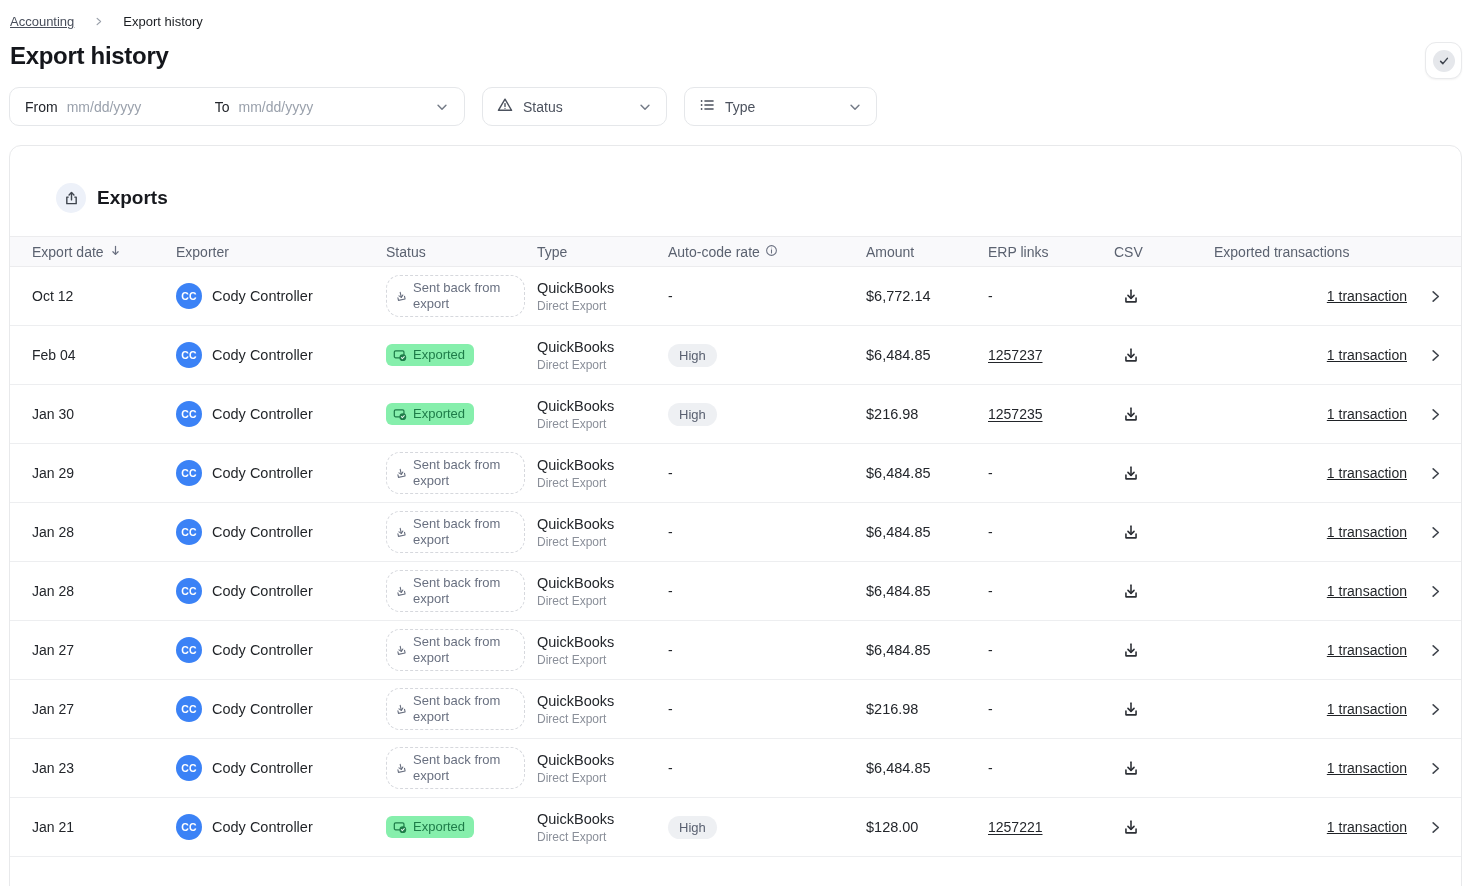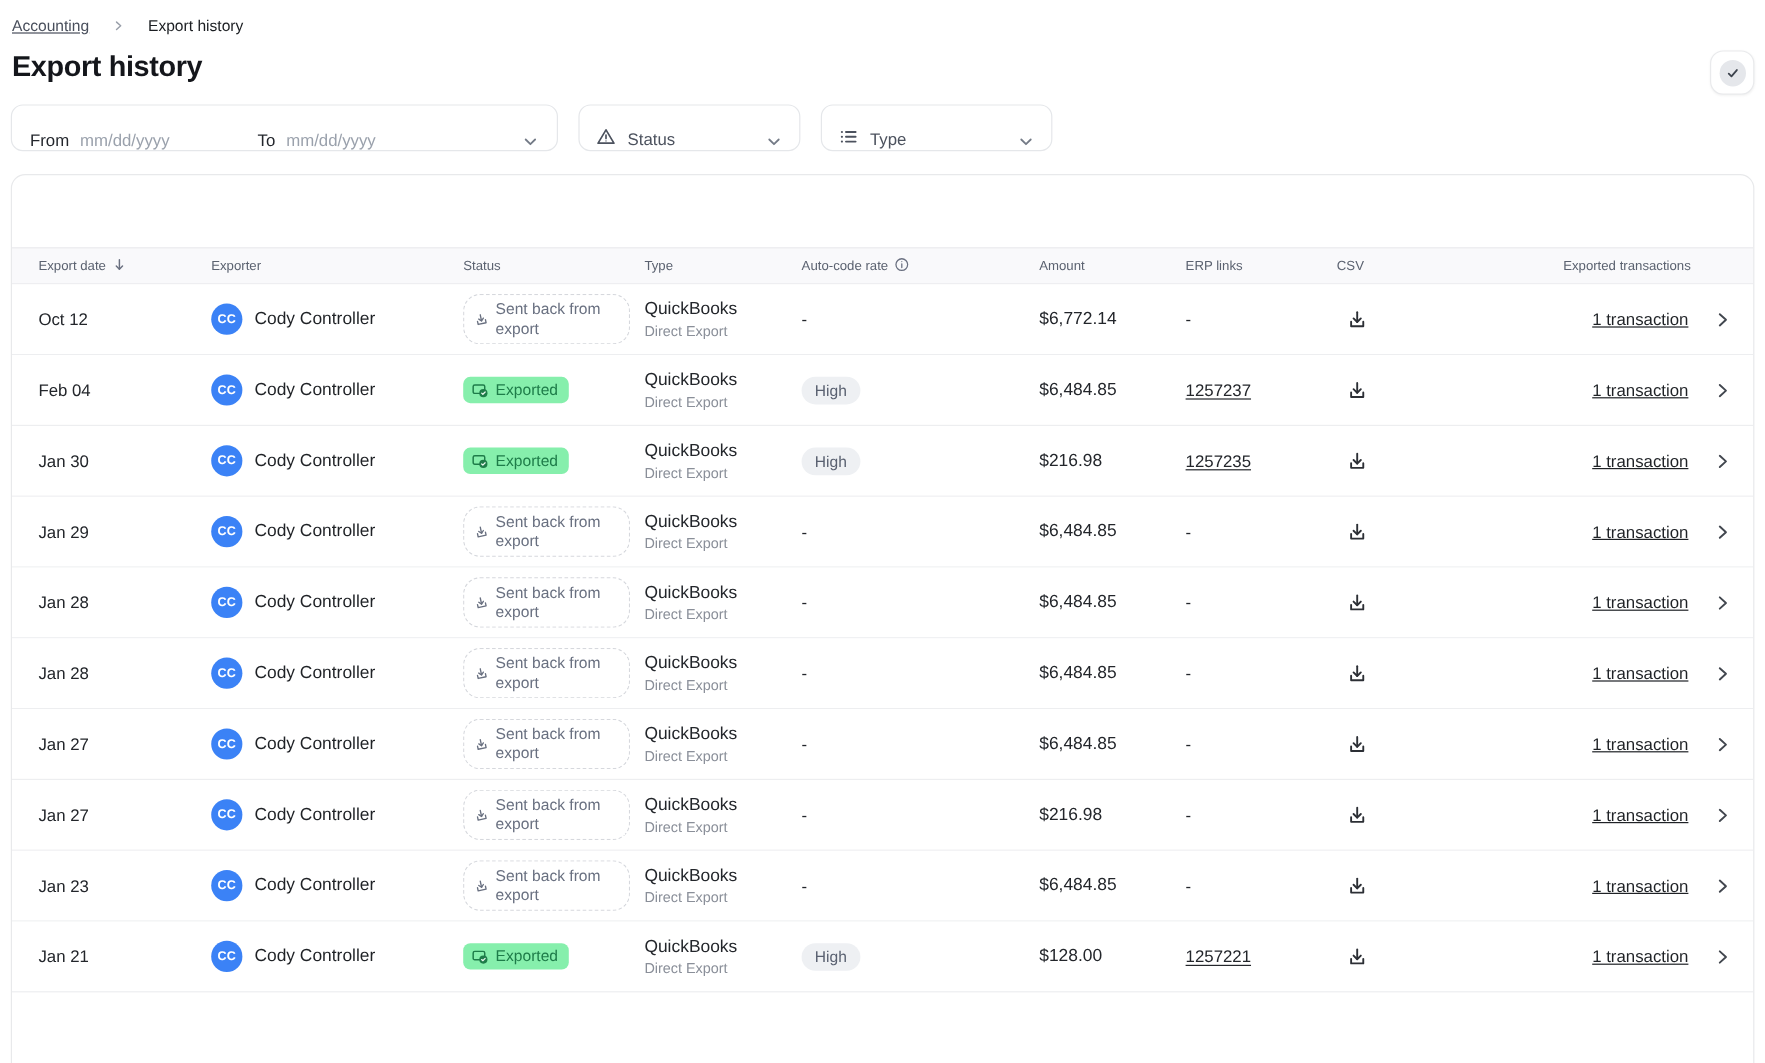--- a/index.html
+++ b/index.html
@@ -17,21 +17,21 @@
 
   .check-btn { position:absolute; top:42px; right:9px; width:37px; height:37px; background:#fff;
     border:1px solid #e9eaec; border-radius:11px; display:flex; align-items:center; justify-content:center;
     box-shadow:0 1px 2px rgba(20,22,26,.05); cursor:pointer; }
   .check-circle { width:22px; height:22px; border-radius:50%; background:#e5e7eb;
     display:flex; align-items:center; justify-content:center; }
 
   
   .filters { display:flex; gap:17px; margin:17px 0 0 9px; }
   .control { height:39px; border:1px solid #e5e7ea; border-radius:10px; background:#fff;
-    display:flex; align-items:flex-end; font-size:14px; cursor:pointer; }
+    display:flex; align-items:center; font-size:14px; cursor:pointer; }
   .date-control { width:456px; padding:0 15px; cursor:default; }
   .f-label { color:#23262c; margin-right:9px; }
   .f-input { border:none; outline:none; font:inherit; color:#23262c; width:148px; background:transparent; }
   .f-input::placeholder { color:#9aa1ac; }
   .f-input.second { flex:1; width:auto; }
   .chev { color:#747b87; display:flex; }
   .select-control { padding:0 14px; justify-content:space-between; color:#4c525e; }
   .status-control { width:185px; }
   .type-control { width:193px; }
   .ctrl-left { display:flex; align-items:center; gap:10px; }
@@ -44,23 +44,23 @@
   .head-line { display:flex; align-items:center; gap:11px; height:30px; }
   .icon-circle { width:30px; height:30px; border-radius:50%; background:#edf1f9;
     display:flex; align-items:center; justify-content:center; }
   .panel-title { font-size:19px; font-weight:700; color:#17191e; }
   .panel-sub { margin:5px 0 0 9px; font-size:13.5px; color:#5d646f; }
 
   .grid { display:grid; grid-template-columns:144px 210px 151px 131px 198px 122px 126px 100px 1fr;
     align-items:center; padding:0 16px 0 22px; }
   .thead { margin-top:23px; height:31px; background:#f9f9fb;
     border-top:1px solid #ececee; border-bottom:1px solid #ececee;
-    color:#5b6270; font-size:11px; }
+    color:#5b6270; font-size:14px; }
   .th { display:flex; align-items:center; gap:5px; }
-  .th.right { justify-content:flex-end; padding-right:36px; }
+  .th.right { padding-right:36px; }
 
   .trow { height:59px; border-bottom:1px solid #edeef0; background:#fff; cursor:pointer; }
   .cell { font-size:14px; color:#23262b; }
 
   .c-exporter { display:flex; align-items:center; gap:10px; }
   .avatar { width:26px; height:26px; border-radius:50%; background:#3b82f6; color:#fff;
     font-size:10.5px; font-weight:700; display:flex; align-items:center; justify-content:center;
     letter-spacing:.2px; flex:0 0 auto; }
   .exporter-name { font-size:14.5px; color:#1f2226; }
 
@@ -160,20 +160,30 @@
     <span class="chev">
       <svg width="14" height="14" viewBox="0 0 16 16" fill="none" stroke="#747b87" stroke-width="1.7" stroke-linecap="round" stroke-linejoin="round">
           <polyline points="3.5 6 8 10.5 12.5 6"></polyline>
         </svg>
     </span>
   </div>
 </div>
 
 <div class="card">
   <div class="panel-head">
+    <div class="head-line">
+      <span class="icon-circle">
+        <svg width="15" height="15" viewBox="0 0 16 16" fill="none" stroke="#3e444e" stroke-width="1.5" stroke-linecap="round" stroke-linejoin="round">
+            <path d="M4.5 6.5H3v7h10v-7h-1.5"></path>
+            <line x1="8" y1="1.8" x2="8" y2="9.5"></line>
+            <polyline points="5.4 4.2 8 1.6 10.6 4.2"></polyline>
+          </svg>
+      </span>
+      <span class="panel-title">Exports</span>
+    </div>
   </div>
 
   <div class="grid thead">
     <div class="th">
       <span>Export date</span>
       <span>
         <svg width="13" height="13" viewBox="0 0 16 16" fill="none" stroke="#6a7080" stroke-width="1.5" stroke-linecap="round" stroke-linejoin="round">
             <line x1="8" y1="3" x2="8" y2="12.5"></line>
             <polyline points="4.8 9.5 8 12.7 11.2 9.5"></polyline>
           </svg>

